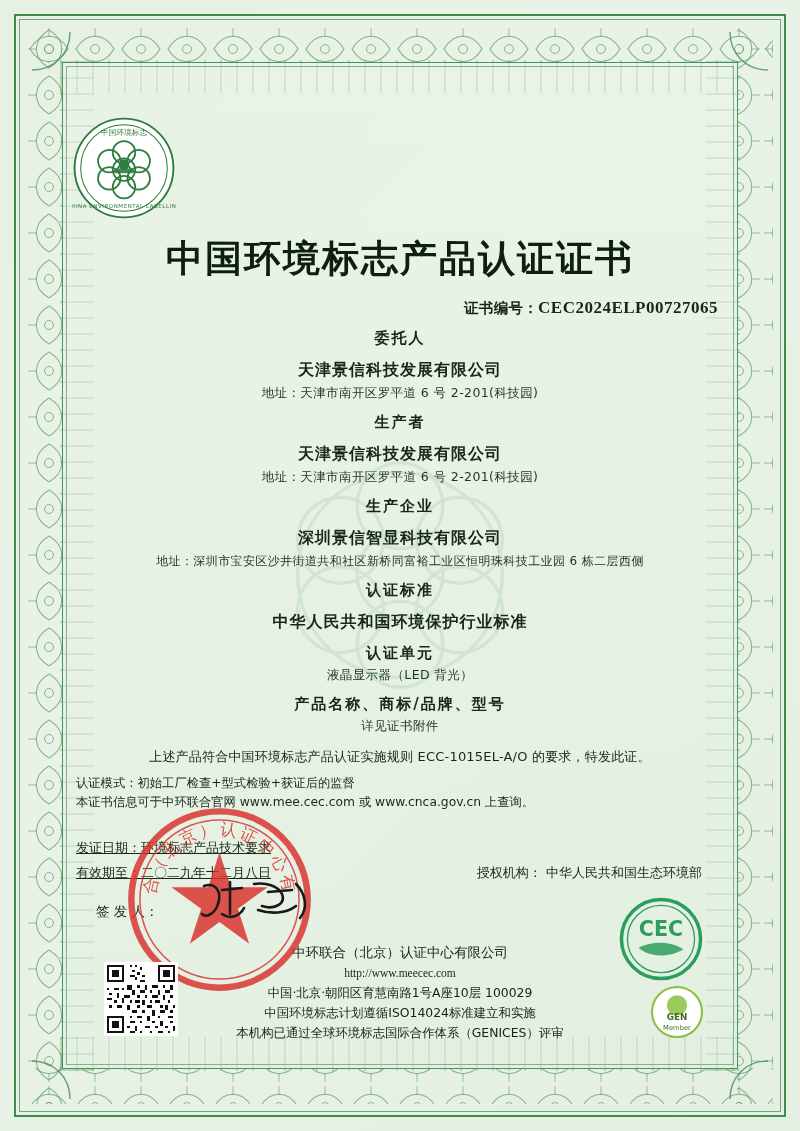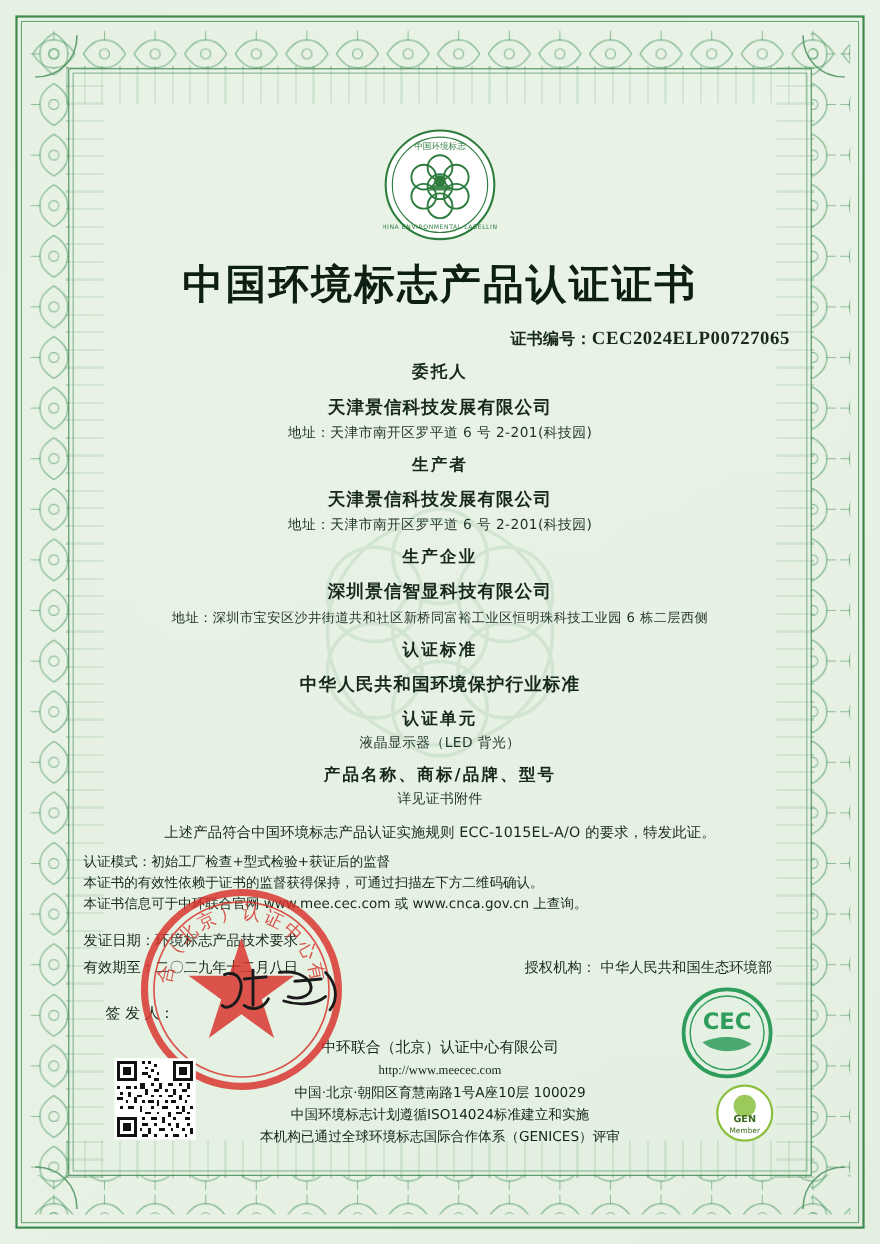--- a/index.html
+++ b/index.html
@@ -52,21 +52,21 @@
   
   .watermark{
     position:absolute;left:50%;top:410px;transform:translateX(-50%);
     opacity:.16;
   }
   .content{
     position:absolute;left:72px;top:72px;right:72px;bottom:72px;
     text-align:center;
     color:#16281c;
   }
-  .logo{margin-top:44px;display:flex;justify-content:center;}
+  .logo{margin-top:44px;display:flex;}
   .title{
     margin-top:14px;
     font-size:37px;
     font-weight:bold;
     letter-spacing:2px;
     color:#0d1f12;
     font-family:"DejaVu Sans", sans-serif;
   }
   .certno{
     margin-top:14px;
@@ -110,27 +110,28 @@
   .notes{
     margin-top:8px;
     text-align:left;
     padding-left:4px;
     font-size:12.3px;
     line-height:1.55;
     font-family:"DejaVu Sans", sans-serif;
     color:#16281c;
   }
   .dates{
-    margin-top:13px;
+    margin-top:24px;
     text-align:right;
     padding-left:4px;
     font-size:13px;
     font-family:"DejaVu Sans", sans-serif;
     line-height:1.9;
     position:relative;
+    text-decoration:underline;
   }
   .dates .row{display:flex;align-items:baseline;}
   .dates .auth{
     position:absolute;right:26px;top:25px;
     font-size:13px;
   }
   .signer{
     margin-top:18px;text-align:left;padding-left:24px;
     font-size:13.5px;font-family:"DejaVu Sans", sans-serif;
   }
@@ -268,21 +269,20 @@
 
     <div>
       <div class="sec-label">产品名称、商标/品牌、型号</div>
       <div class="sec-sub">详见证书附件</div>
     </div>
 
     <div class="statement">上述产品符合中国环境标志产品认证实施规则 ECC-1015EL-A/O 的要求，特发此证。</div>
 
     <div class="notes">
       <div>认证模式：初始工厂检查+型式检验+获证后的监督</div>
-      <div>本证书的有效性依赖于证书的监督获得保持，可通过扫描左下方二维码确认。</div>
       <div>本证书信息可于中环联合官网 www.mee.cec.com 或 www.cnca.gov.cn 上查询。</div>
     </div>
 
     <div class="dates">
       <div class="row">
         <span>发证日期：</span>
         <span>环境标志产品技术要求</span>
       </div>
       <div class="row">
         <span>有效期至：</span>

